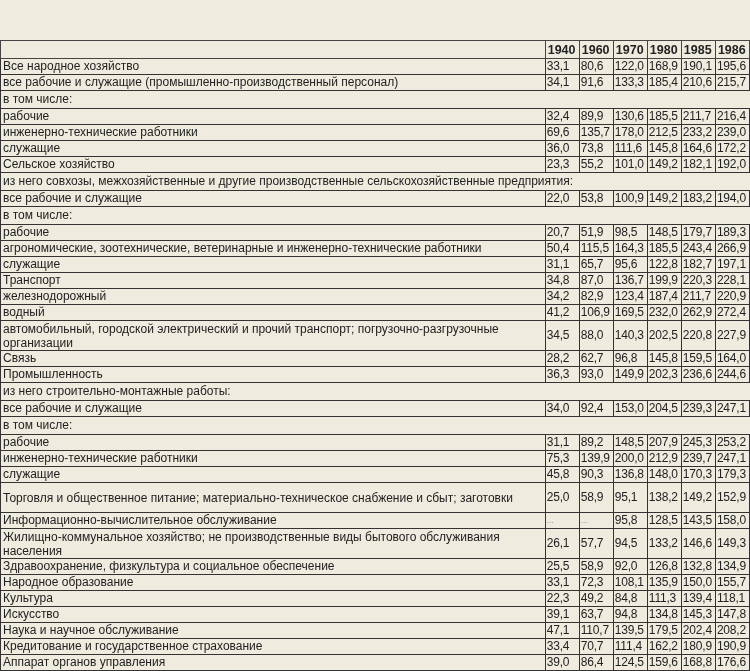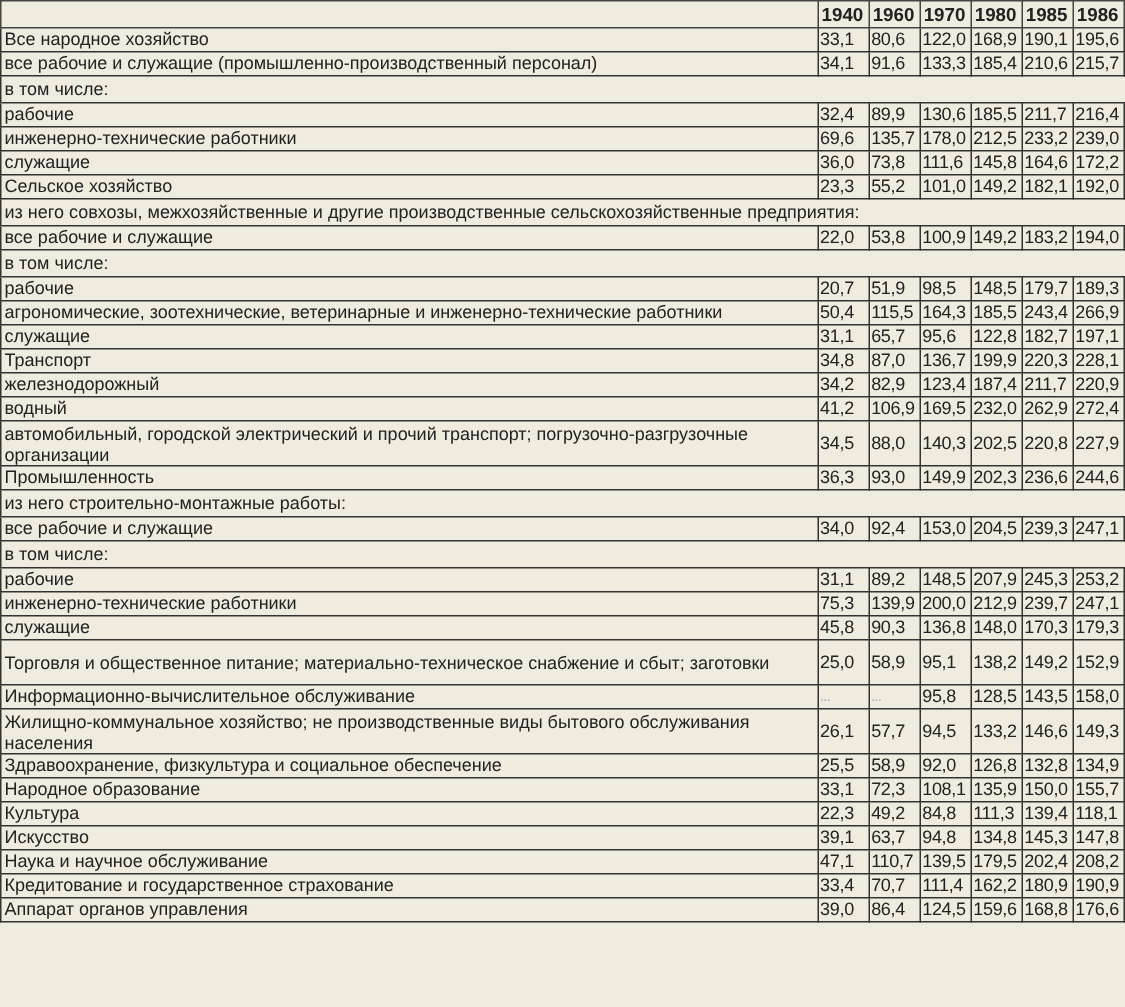--- a/index.html
+++ b/index.html
@@ -5,20 +5,21 @@
   html, body { margin: 0; padding: 0; background: #efebde; }
   body { width: 750px; height: 671px; overflow: hidden; }
   table {
     border-collapse: collapse;
     width: 750px;
     font-family: "Liberation Sans", sans-serif;
     font-size: 12px;
     color: #222;
     background: #efebde;
     table-layout: fixed;
+    margin-top: 40px;
   }
   col.label { width: 544px; }
   col.num { width: 34px; }
   td, th {
     padding: 0 2px;
     line-height: 15px;
     height: 15px;
     vertical-align: middle;
     white-space: nowrap;
     overflow: hidden;
@@ -194,20 +195,29 @@
       <tr class="data tall">
         <td class="lbl wrap">автомобильный, городской электрический и прочий транспорт; погрузочно-разгрузочные организации</td>
         <td class="val">34,5</td>
         <td class="val">88,0</td>
         <td class="val">140,3</td>
         <td class="val">202,5</td>
         <td class="val">220,8</td>
         <td class="val">227,9</td>
       </tr>
       <tr class="data">
+        <td class="lbl">Связь</td>
+        <td class="val">28,2</td>
+        <td class="val">62,7</td>
+        <td class="val">96,8</td>
+        <td class="val">145,8</td>
+        <td class="val">159,5</td>
+        <td class="val">164,0</td>
+      </tr>
+      <tr class="data">
         <td class="lbl">Промышленность</td>
         <td class="val">36,3</td>
         <td class="val">93,0</td>
         <td class="val">149,9</td>
         <td class="val">202,3</td>
         <td class="val">236,6</td>
         <td class="val">244,6</td>
       </tr>
       <tr class="section">
         <td class="lbl" colspan="7">из него строительно-монтажные работы:</td>

